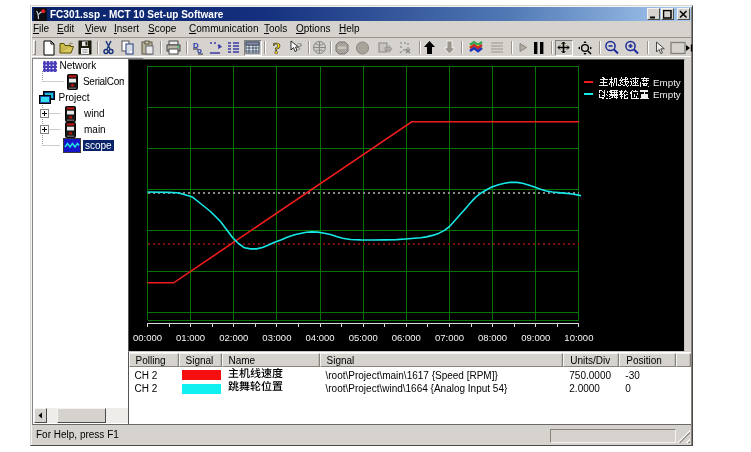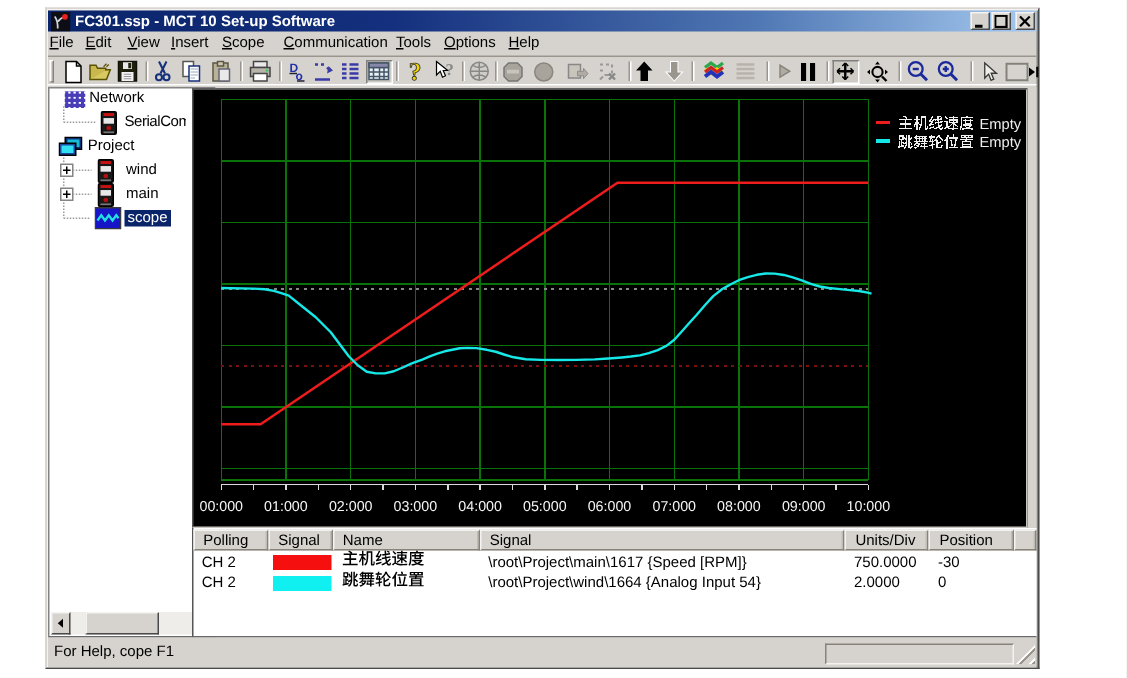--- a/index.html
+++ b/index.html
@@ -511,15 +511,15 @@
           <path transform="translate(22.0,0.95) scale(0.1100)" d="M72 -6Q74 0 78 6Q82 12 87 17Q92 23 97 26Q96 27 94 28Q93 30 92 31Q91 32 90 33Q85 29 80 23Q75 18 71 11Q67 4 64 -3ZM63 -10 73 -8Q71 -1 66 7Q62 14 56 21Q51 28 43 34Q43 33 42 32Q40 31 39 29Q38 28 37 27Q44 22 49 16Q54 9 58 3Q61 -4 63 -10ZM51 28H60V68Q60 71 61 71Q62 72 65 72Q66 72 68 72Q70 72 72 72Q74 72 76 72Q78 72 79 72Q81 72 82 71Q83 70 84 67Q84 64 84 58Q86 59 89 60Q91 61 93 62Q93 69 91 73Q90 77 87 79Q85 81 80 81Q79 81 78 81Q76 81 74 81Q72 81 70 81Q68 81 66 81Q65 81 64 81Q59 81 56 79Q53 78 52 76Q51 73 51 68ZM81 32 87 40Q83 43 77 46Q72 49 67 52Q62 55 57 57L52 50Q56 48 62 45Q67 42 72 38Q77 35 81 32ZM4 2H41V11H4ZM23 18H31V83H23ZM3 58Q8 57 15 56Q21 55 28 54Q35 53 42 51L42 60Q33 62 23 63Q13 65 5 67ZM8 43Q7 42 7 40Q6 39 6 38Q5 36 5 35Q6 35 7 32Q8 30 10 27Q10 25 11 22Q13 18 14 13Q15 8 16 2Q18 -4 18 -9L27 -8Q26 0 23 9Q21 17 19 24Q16 32 13 38V38Q13 38 12 39Q12 39 10 40Q9 41 8 41Q8 42 8 43ZM8 43V35L12 33H40L40 41H15Q13 41 10 42Q8 42 8 43Z" fill="#000"></path>
           <path transform="translate(33.0,0.95) scale(0.1100)" d="M37 8H92V17H37ZM43 24 51 22Q53 27 54 33Q55 39 56 44Q57 50 58 55Q58 60 59 64L49 66Q49 62 48 57Q48 52 47 46Q46 41 45 35Q44 29 43 24ZM77 22 87 23Q86 29 84 36Q83 43 81 50Q80 57 78 63Q77 69 75 74L67 72Q69 67 70 61Q71 54 73 48Q74 41 75 34Q76 27 77 22ZM33 70H96V79H33ZM56 -8 65 -10Q67 -7 68 -2Q70 2 70 5L61 8Q60 5 59 0Q58 -4 56 -8ZM27 -9 36 -6Q33 2 29 11Q24 19 19 26Q14 34 9 39Q8 38 7 37Q6 35 5 33Q4 31 3 30Q8 25 13 19Q17 13 21 6Q25 -2 27 -9ZM17 18 26 8 27 8V83H17Z" fill="#000"></path>
           <path transform="translate(44.0,0.95) scale(0.1100)" d="M66 1V8H80V1ZM43 1V8H57V1ZM20 1V8H34V1ZM11 -6H90V15H11ZM7 20H92V27H7ZM45 13 54 13Q54 19 53 25Q51 31 50 35H41Q42 32 43 28Q43 24 44 20Q44 16 45 13ZM5 74H95V81H5ZM23 43H77V48H23ZM23 53H77V58H23ZM24 63H77V69H24ZM18 32H82V78H72V38H27V78H18Z" fill="#000"></path>
         </svg></div>
     <div class="td" style="width:243.8px">\root\Project\wind\1664 {Analog Input 54}</div>
     <div class="td" style="width:56px">2.0000</div>
     <div class="td" style="width:57px">0</div>
   </div>
 </div>
 <div id="statusbar">
-  <div class="abs" style="left:4px;top:4px">For Help, cope F1</div>
+  <div class="abs" style="left:4px;top:4px">For Help, press F1</div>
   <div id="sbpanel"></div>
   <div id="grip"></div>
 </div>
 </body></html>

